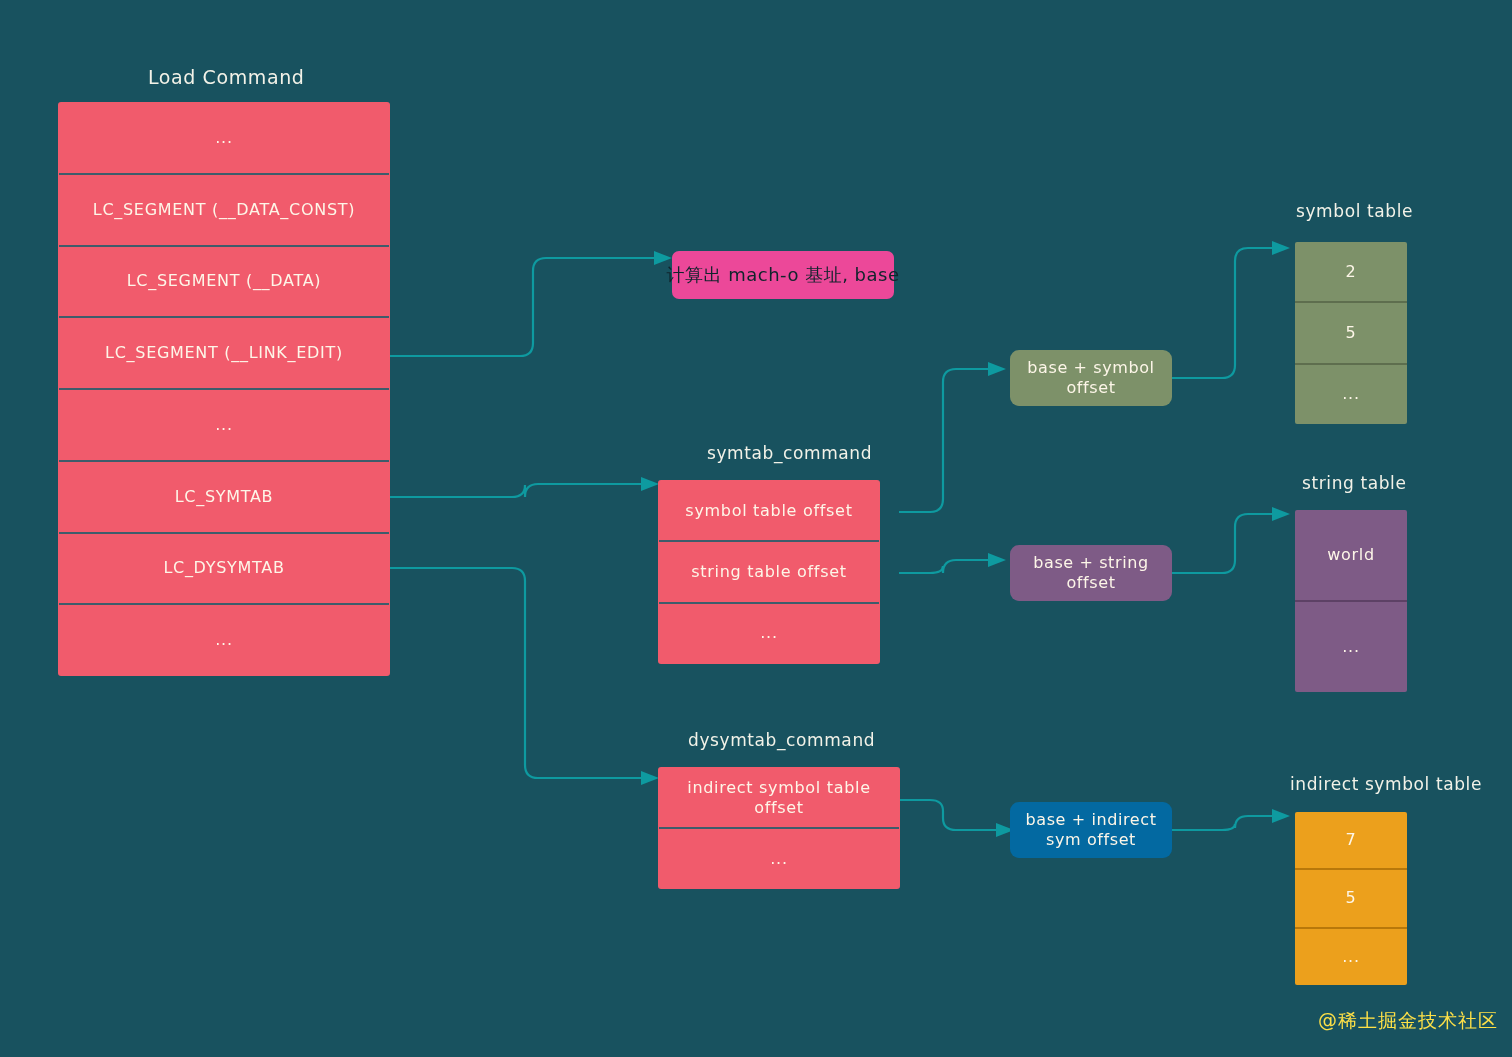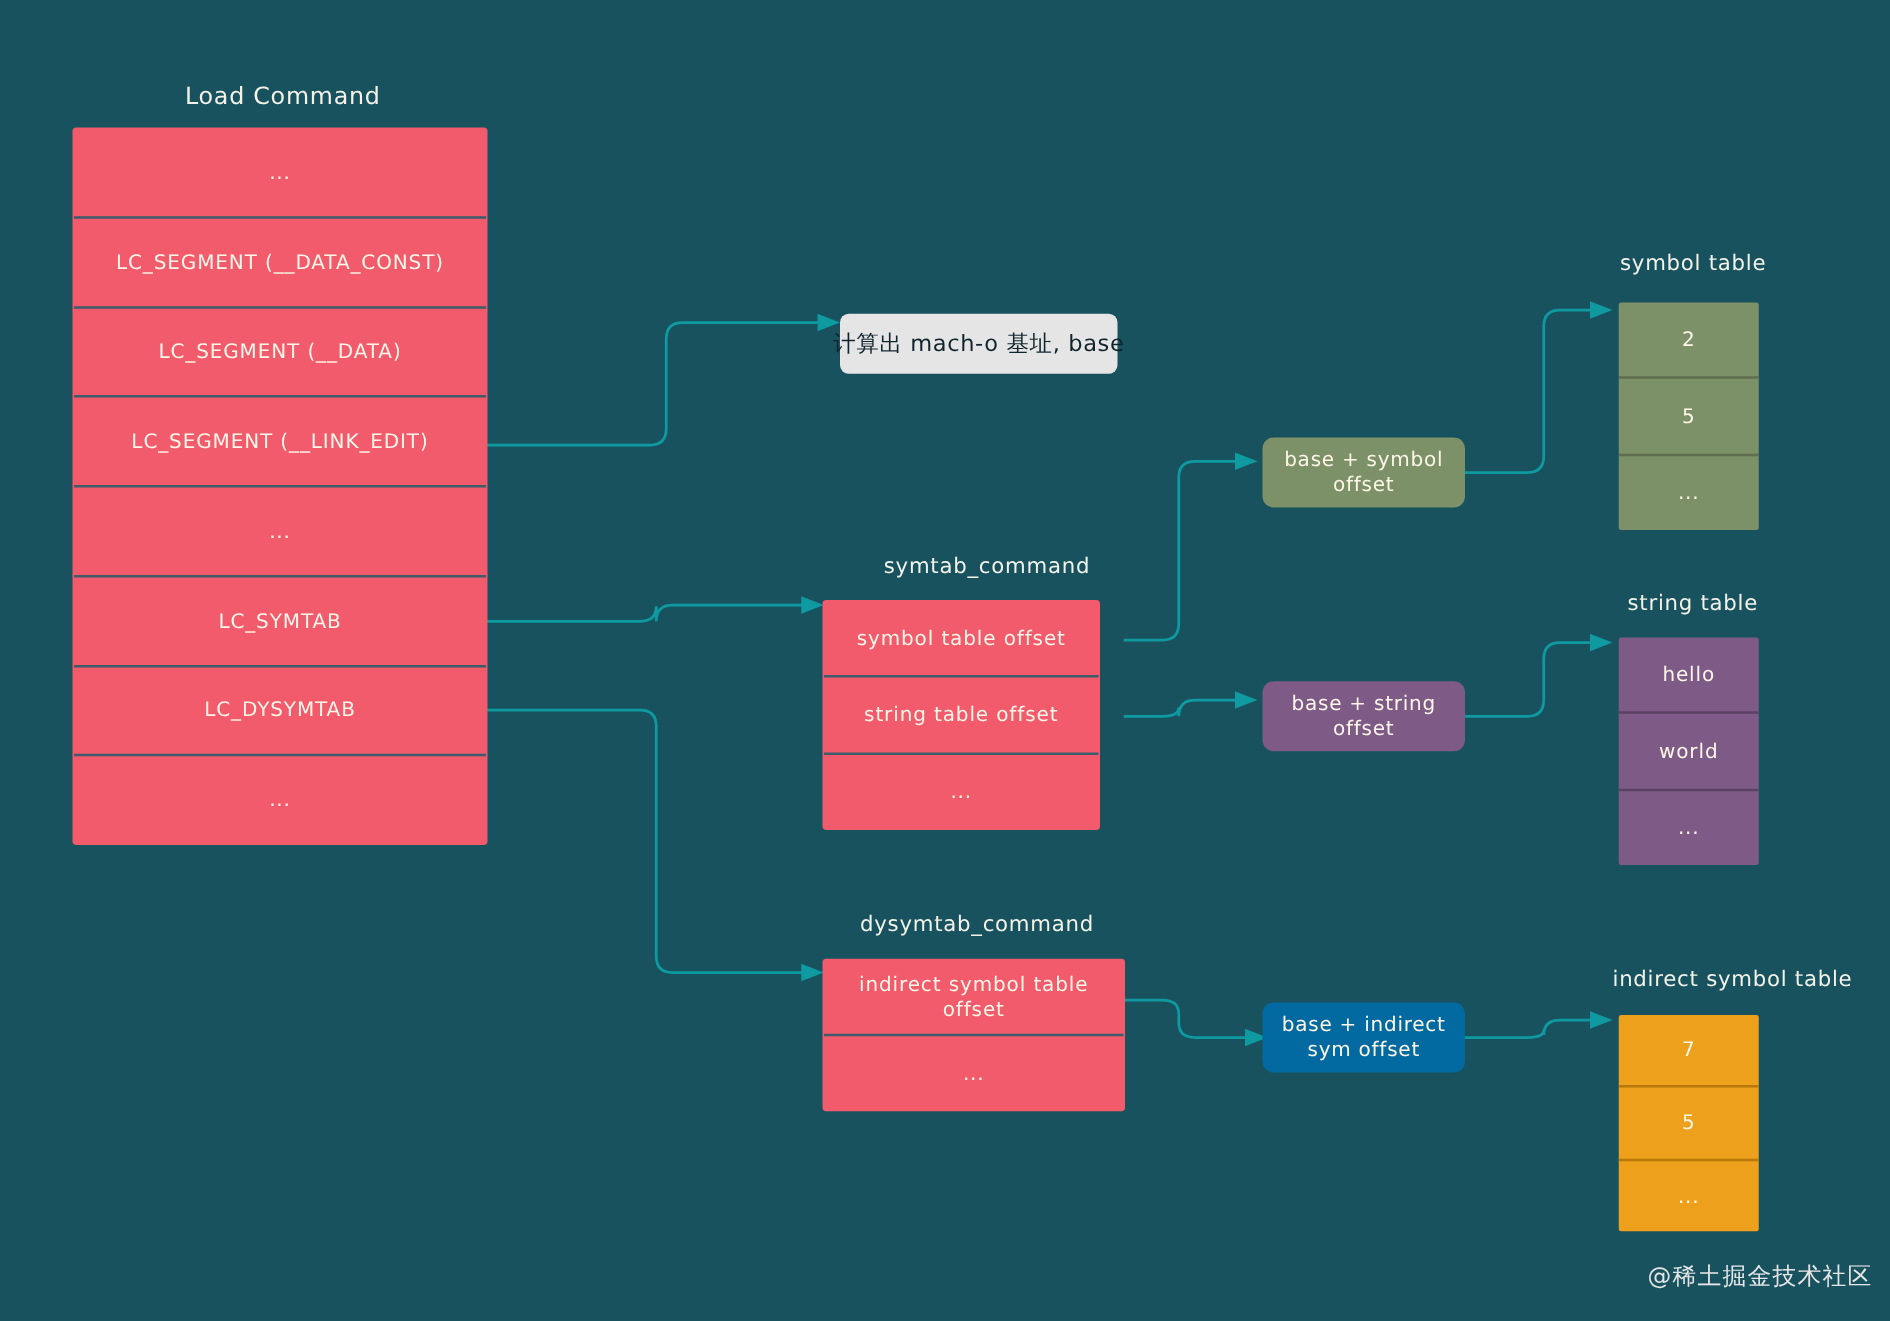--- a/index.html
+++ b/index.html
@@ -78,37 +78,37 @@
   }
   .pill.g { background: #7d9169; }
   .pill.p { background: #7e5b86; }
   .pill.o { background: #0369a1; }
 
   .note {
     position: absolute;
     display: flex;
     align-items: center;
     justify-content: center;
-    background: #e5e5e5;
+    background: #ec4899;
     color: #10242c;
     border-radius: 7px;
     font-size: 18px;
     letter-spacing: 0.5px;
     box-sizing: border-box;
     padding: 1px 14px;
     white-space: nowrap;
   }
 
   #wires { position: absolute; left: 0; top: 0; width: 1512px; height: 1057px; pointer-events: none; }
   #wires path { fill: none; stroke: #0e9aa0; stroke-width: 2.2px; }
   #wires polygon { fill: #0e9aa0; }
 
   .watermark {
     position: absolute;
-    color: #e5e5e5;
+    color: #fde047;
     font-size: 19px;
     letter-spacing: 1px;
     white-space: nowrap;
   }
 </style>
 </head>
 <body>
 
 <div id="canvas">
 
@@ -175,21 +175,20 @@
 
   <div class="lbl" style="left:1296px; top:201px;">symbol table</div>
   <div class="stack green" style="left:1295px; top:242px; width:112px; height:182px;">
     <div class="cell">2</div>
     <div class="cell">5</div>
     <div class="cell">...</div>
   </div>
 
   <div class="lbl" style="left:1302px; top:473px;">string table</div>
   <div class="stack purple" style="left:1295px; top:510px; width:112px; height:182px;">
-    <div class="cell">hello</div>
     <div class="cell">world</div>
     <div class="cell">...</div>
   </div>
 
   <div class="lbl" style="left:1290px; top:774px;">indirect symbol table</div>
   <div class="stack orange" style="left:1295px; top:812px; width:112px; height:173px;">
     <div class="cell">7</div>
     <div class="cell">5</div>
     <div class="cell">...</div>
   </div>

